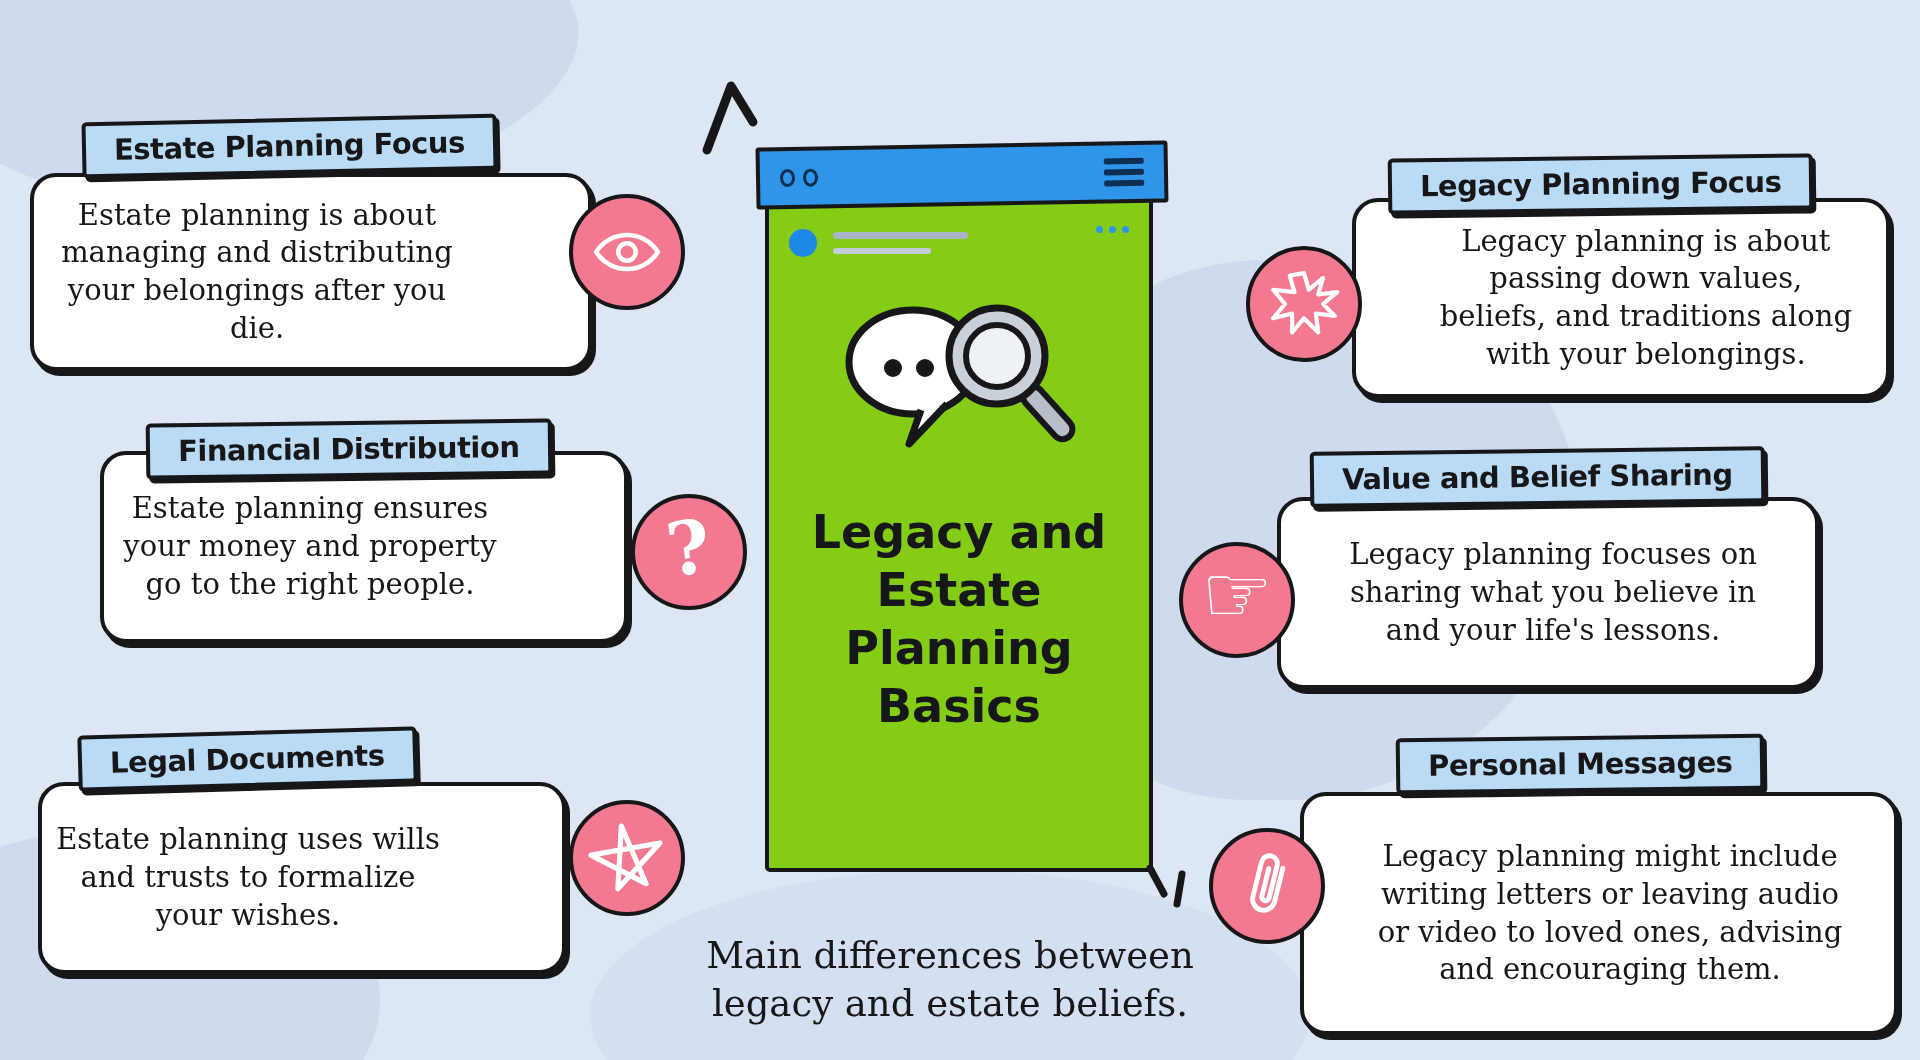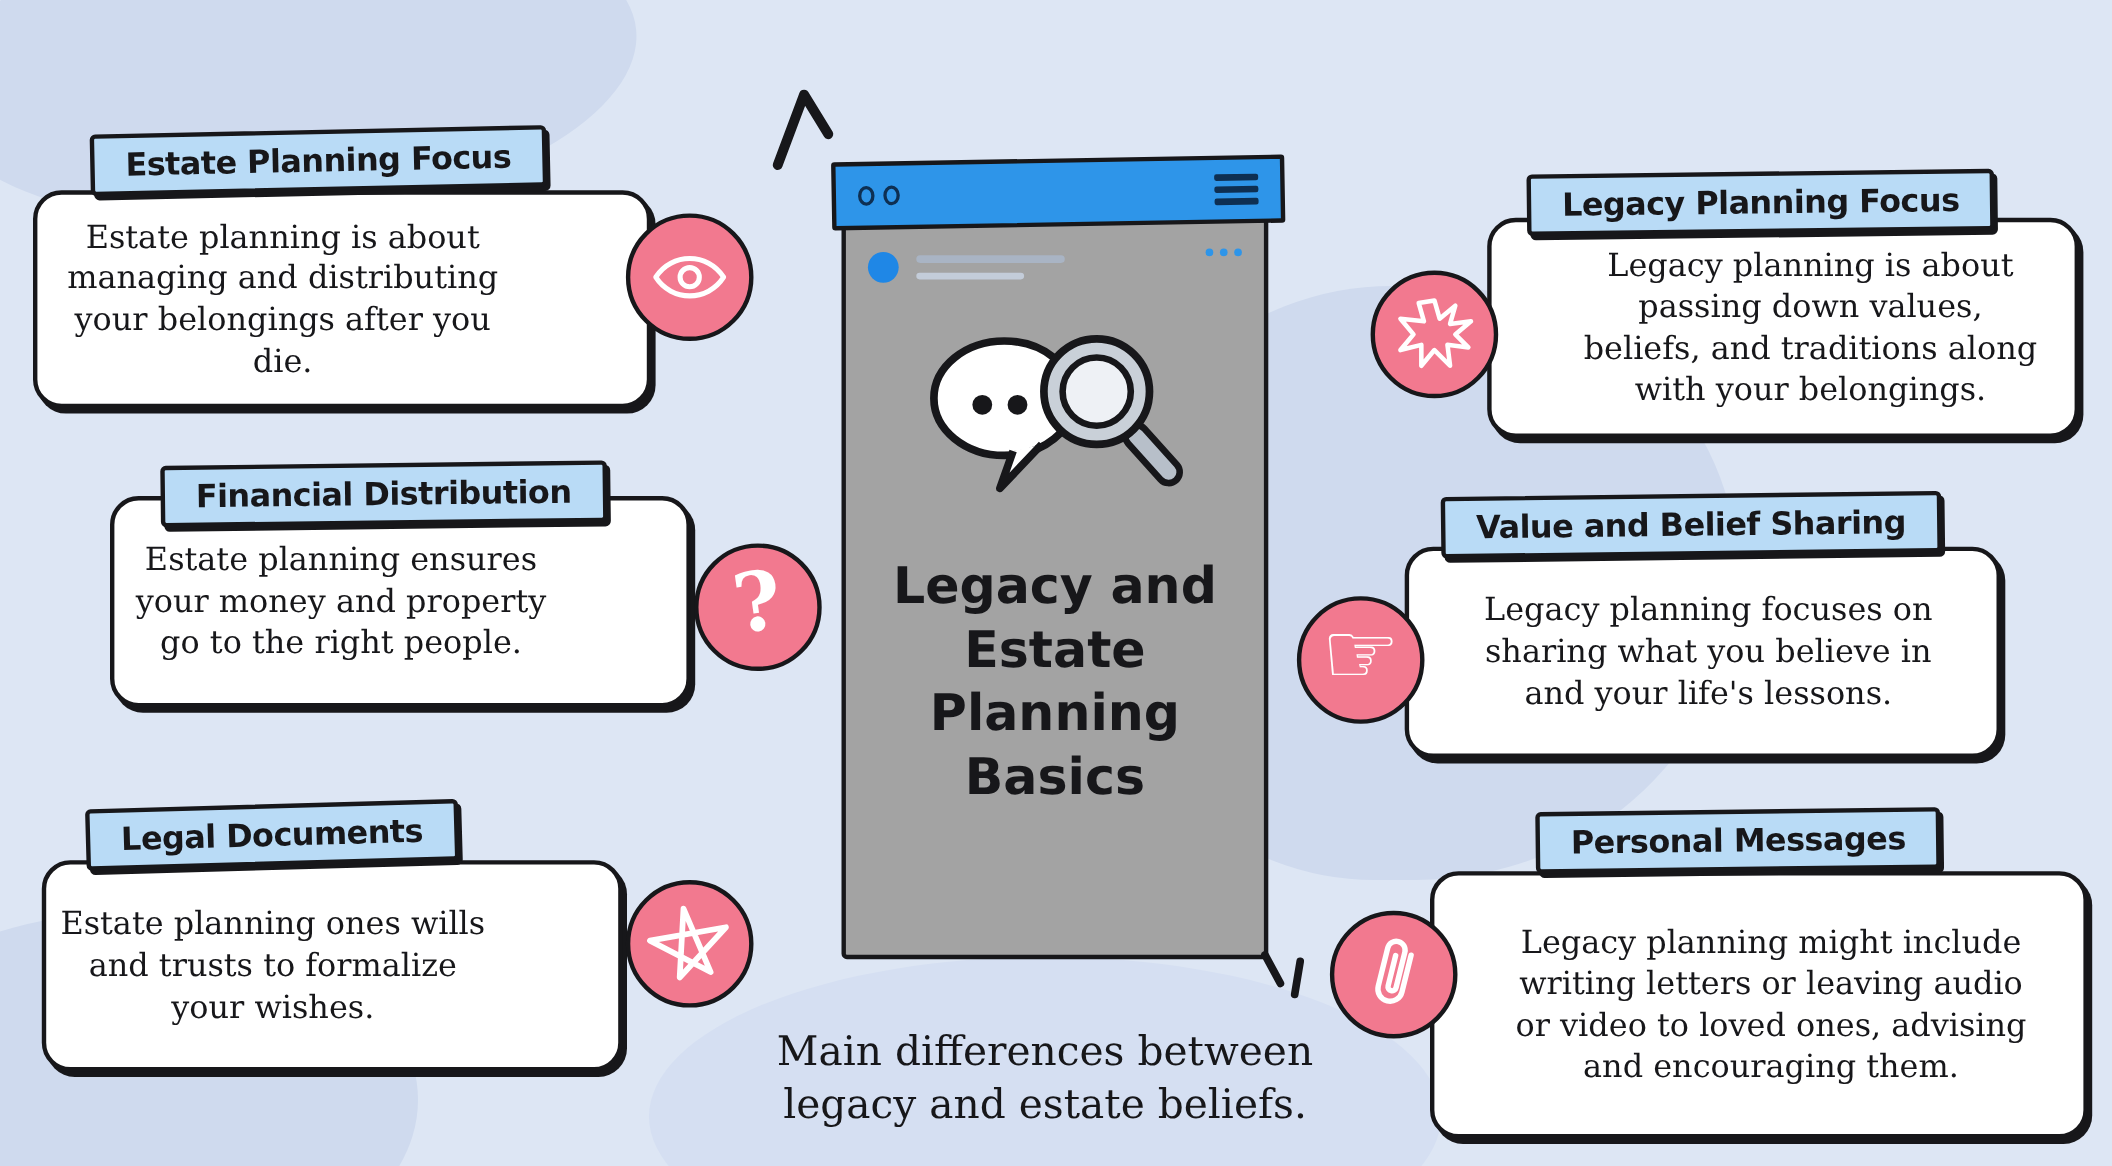--- a/index.html
+++ b/index.html
@@ -53,21 +53,21 @@
     position: absolute; left: -7px; top: -2px; width: 412px; height: 62px; z-index: 4;
     background: #2e95e9; border: 4px solid #17171a; border-radius: 3px;
     transform: rotate(-1deg); display: flex; align-items: center; padding: 0 20px;
   }
   .bar-eyes { display: flex; gap: 8px; }
   .bar-eye { width: 15px; height: 18px; border: 3.5px solid #0e2f52; border-radius: 50%; }
   .bar-menu { margin-left: auto; display: flex; flex-direction: column; gap: 5px; }
   .bar-menu i { width: 40px; height: 6px; background: #0e2f52; border-radius: 2px; }
   .phone-body {
     position: absolute; left: 2px; top: 50px; right: 8px; bottom: 0; z-index: 3;
-    background: #a3a3a3; border: 4px solid #17171a; border-radius: 5px;
+    background: #84cc16; border: 4px solid #17171a; border-radius: 5px;
   }
   .phone-subrow { display: flex; align-items: center; height: 50px; padding: 0 20px; margin-top: 18px; }
   .avatar-dot { width: 28px; height: 28px; border-radius: 50%; background: #1f87e6; }
   .sub-lines { display: flex; flex-direction: column; gap: 9px; margin-left: 16px; }
   .sub-lines .sl1 { width: 135px; height: 7px; background: #a9b4c4; border-radius: 4px; }
   .sub-lines .sl2 { width: 98px; height: 6px; background: #c3ccd9; border-radius: 4px; }
   .dots3 { margin-left: auto; display: flex; gap: 6px; align-self: flex-start; margin-top: 8px; }
   .dots3 i { width: 7px; height: 7px; border-radius: 50%; background: #2e95e9; }
   .doodle { text-align: center; margin-top: 8px; }
   .phone-title {
@@ -117,21 +117,21 @@
 go to the right people.</div>
 </div>
 <div class="icon-circle" style="left:631px; top:494px;">
   <div class="q-glyph">?</div>
 </div>
 
 <div class="banner rot-c" style="left:78px; top:731px;">
   <span>Legal Documents</span>
 </div>
 <div class="card cl" style="left:38px; top:782px; width:528px; height:192px;">
-  <div class="card-body">Estate planning ones wills
+  <div class="card-body">Estate planning uses wills
 and trusts to formalize
 your wishes.</div>
 </div>
 <div class="icon-circle" style="left:569px; top:800px;">
   <svg width="78" height="78" viewBox="0 0 60 60" style="transform:rotate(-10deg)">
     <path d="M30 5 L41 52 L3 23 L57 23 L19 52 Z" fill="none" stroke="#fff" stroke-width="4" stroke-linejoin="round"></path>
   </svg>
 </div>
 
 <div class="banner rot-b" style="left:1388px; top:156px;">

